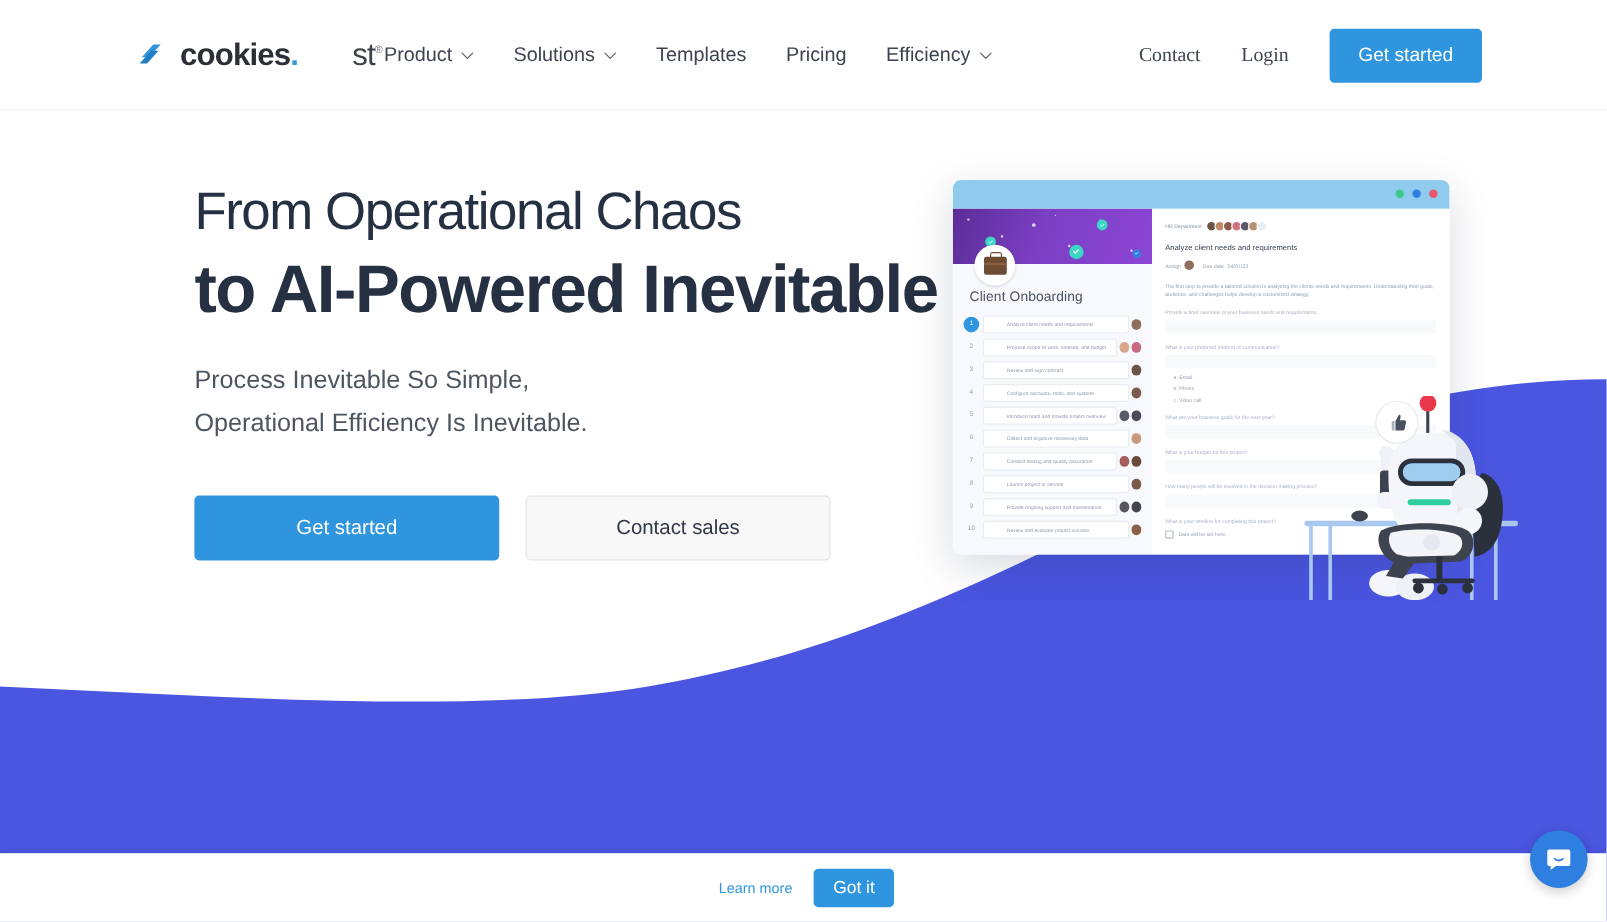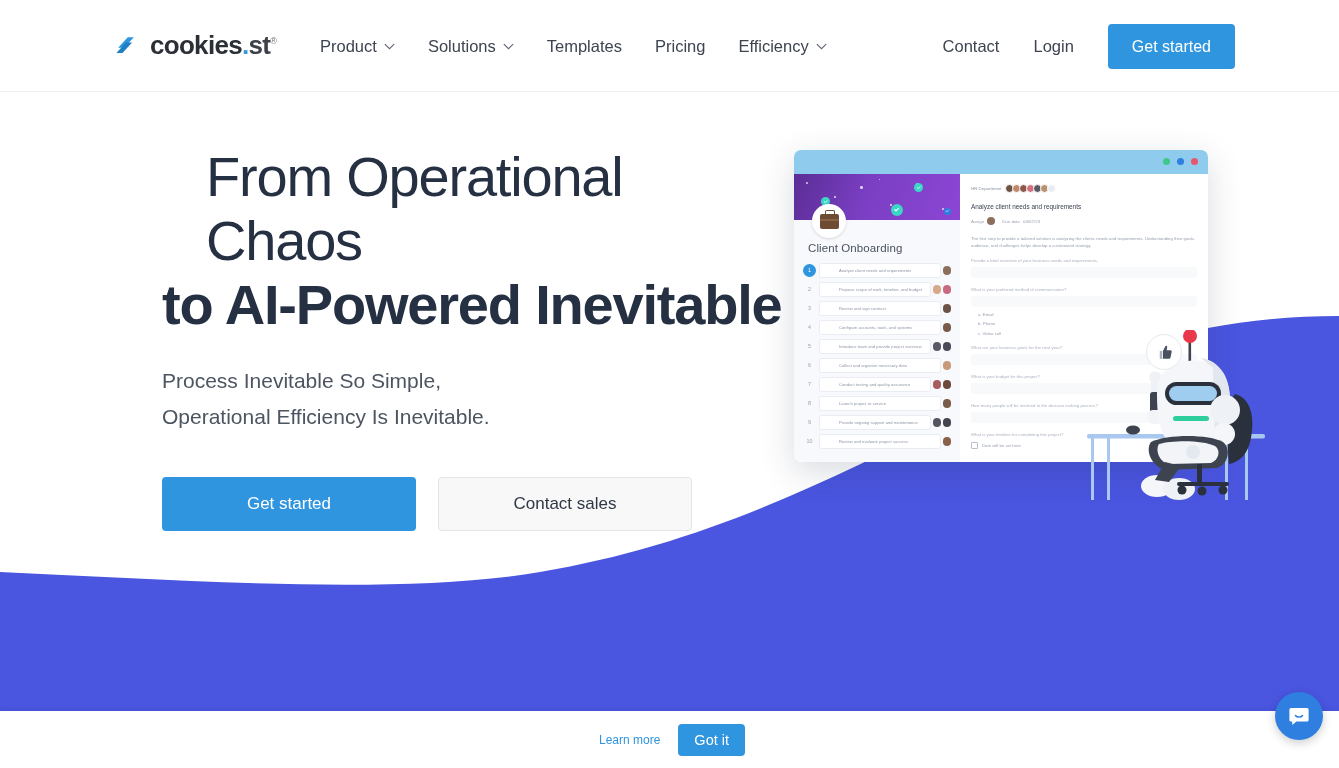--- a/index.html
+++ b/index.html
@@ -17,47 +17,47 @@
     position: absolute; top: 0; left: 0; width: 1339px; height: 92px;
     background: #ffffff;
     display: flex; align-items: center;
     z-index: 40;
     border-bottom: 1px solid #f0f0f2;
   }
   .logo-wrap { position:absolute; left:112px; top:31px; display:flex; align-items:center; gap:10px; cursor:pointer; }
   .logo-mark { width: 28px; height: 28px; display:block; }
   .logo-text { font-size: 26px; font-weight: 700; color: #2b2f36; letter-spacing: -0.7px; line-height:1; position:relative; }
   .logo-text .dot { color: #3498db; }
-  .logo-text .st { font-weight: 700; color:#3d4149; }
+  .logo-text .st { font-weight: 400; color:#3d4149;margin-left:45px; }
   .logo-text .reg { font-size: 9px; vertical-align: super; font-weight:400; color:#6b7078; }
 
   .nav { position:absolute; left: 320px; top: 0; height: 92px; display: flex; align-items: center; gap: 0px; }
   .nav-item {
     display: flex; align-items: center; gap: 7px;
     font-size: 16.5px; color: #3d4450; cursor: pointer;
     padding: 8px 0px; margin-right: 33px; white-space:nowrap;
   }
   .nav-item:last-child { margin-right: 0; }
   .chev { width: 11px; height: 7px; display:inline-block; }
 
   .header-right { position:absolute; right: 104px; top:0; height:92px; display:flex; align-items:center; gap: 0; }
-  .hdr-link { font-size: 16.5px; color: #3d4450; cursor:pointer; margin-right: 34px; white-space: nowrap; }
+  .hdr-link { font-size: 16.5px; color: #3d4450; cursor:pointer; margin-right: 34px; white-space: nowrap; font-family: Liberation Serif, serif; }
   .btn-primary-sm {
     background: #2f95df; color: #fff; font-size: 16px;
     padding: 0 24px; height: 45px; line-height: 45px;
     border-radius: 4px; border: none; cursor: pointer; white-space:nowrap;
     font-family: "Liberation Sans", sans-serif;
   }
 
   
   .wave { position:absolute; left:0; top:0; width: 1339px; height: 768px; z-index: 1; pointer-events:none; }
 
   .hero-copy { position: absolute; left: 162px; top: 145px; z-index: 10; width: 620px; }
   .headline { color: #263043; letter-spacing: -1.2px; }
-  .headline .l1 { display:block; font-size: 56px; font-weight: 400; line-height: 64px; margin-left: 44px; }
+  .headline .l1 { display:block; font-size: 44px; font-weight: 400; line-height: 64px; }
   .headline .l2 { display:block; font-size: 56px; font-weight: 700; line-height: 64px; }
   .subhead { margin-top: 26px; color: #4c5560; font-size: 21px; line-height: 36px; font-weight: 400; }
   .subhead span { display:block; }
 
   .cta-row { margin-top: 42px; display: flex; gap: 22px; }
   .btn-get {
     width: 254px; height: 54px; background: #2f95df; color:#fff;
     border:none; border-radius: 4px; font-size: 17px; cursor:pointer;
     font-family: "Liberation Sans", sans-serif;
   }

